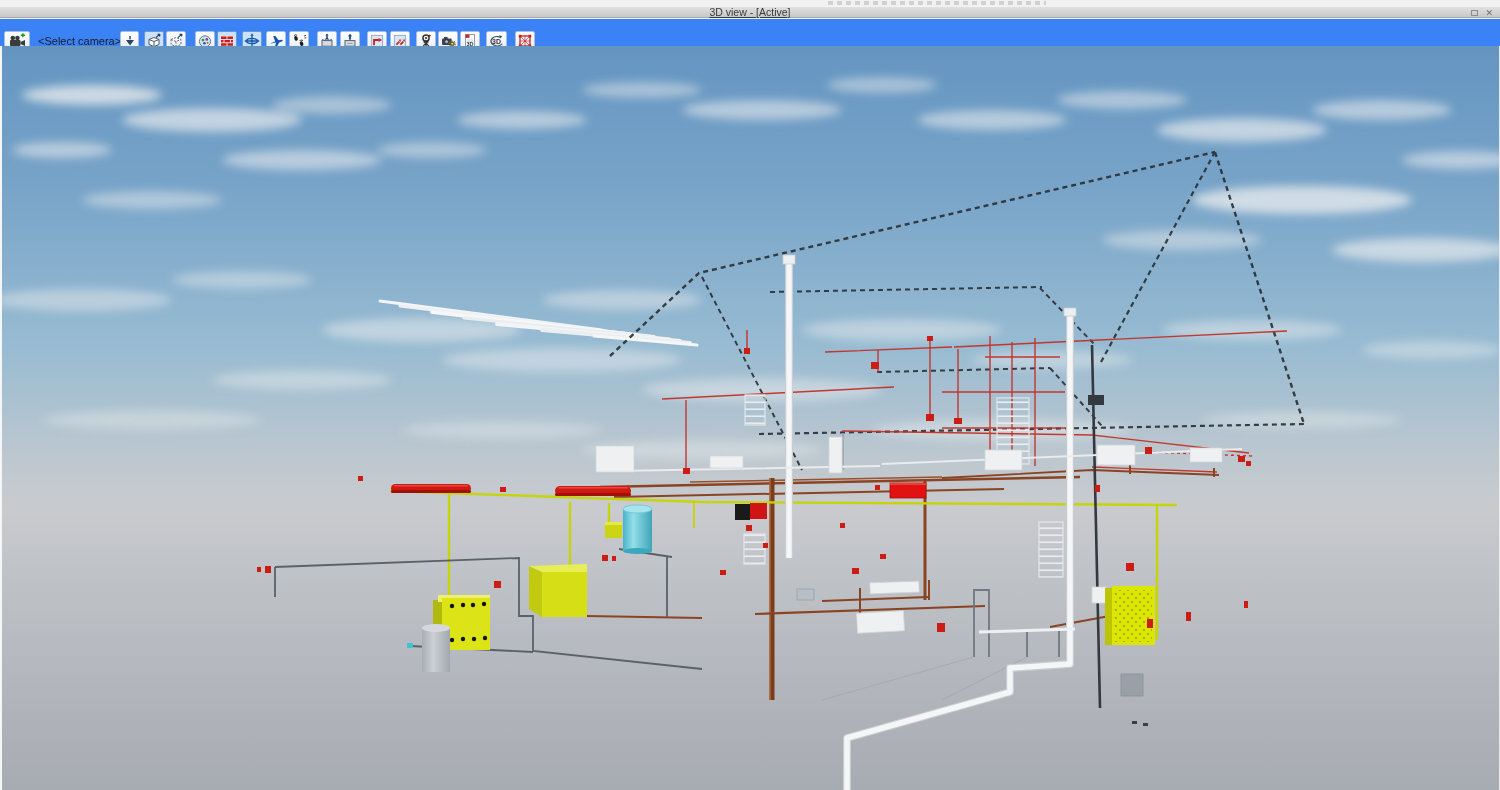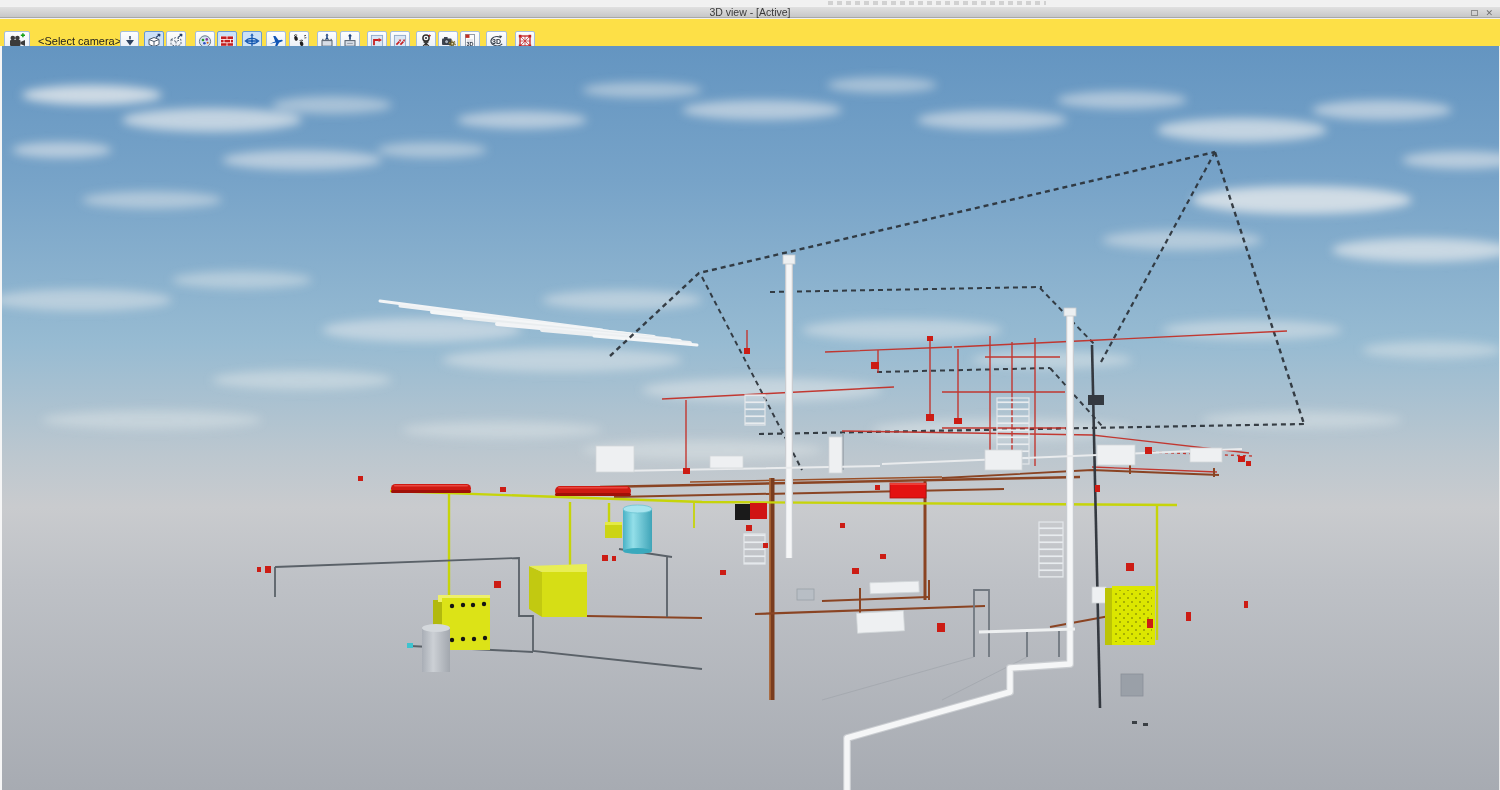--- a/index.html
+++ b/index.html
@@ -17,28 +17,28 @@
   }
   
   .titlebar{
     position:absolute;top:6px;left:0;width:1500px;height:12px;
     background:linear-gradient(#e0e0e0,#c7c7c7);
     border-top:1px solid #f2f2f2;border-bottom:1px solid #a8a8a8;
     box-sizing:border-box;
   }
   .titlebar .title{
     position:absolute;left:0;right:0;text-align:center;top:0;
-    font-size:10.5px;line-height:11px;color:#3a3a3a;
+    font-size:10.5px;line-height:11px;color:#3a3a3a;text-decoration:underline;
   }
   .win-controls{position:absolute;right:7px;top:1px;height:10px;display:flex;gap:7px;align-items:center;}
   .restore-box{width:7px;height:6px;border:1px solid #8d8d8d;box-sizing:border-box;}
   .close-x{font-size:9px;line-height:9px;color:#6f6f6f;}
   
   .toolbar{
-    position:absolute;top:19px;left:0;width:1500px;height:44px;background:#fde047;
+    position:absolute;top:19px;left:0;width:1500px;height:44px;background:#3b82f6;
     display:flex;align-items:center;border-bottom:1px solid #e2e2e2;box-sizing:border-box;
   }
   .tb-btn{
     height:20px;min-width:19px;box-sizing:border-box;padding:0 1px;
     border:1px solid #a6bfdc;border-radius:2px;
     background:linear-gradient(#fefefe,#e7edf5);
     display:flex;align-items:center;justify-content:center;cursor:pointer;
   }
   .tb-btn.active{background:#cce1f7;border-color:#699bd3;}
   .tb-btn svg{display:block;}

